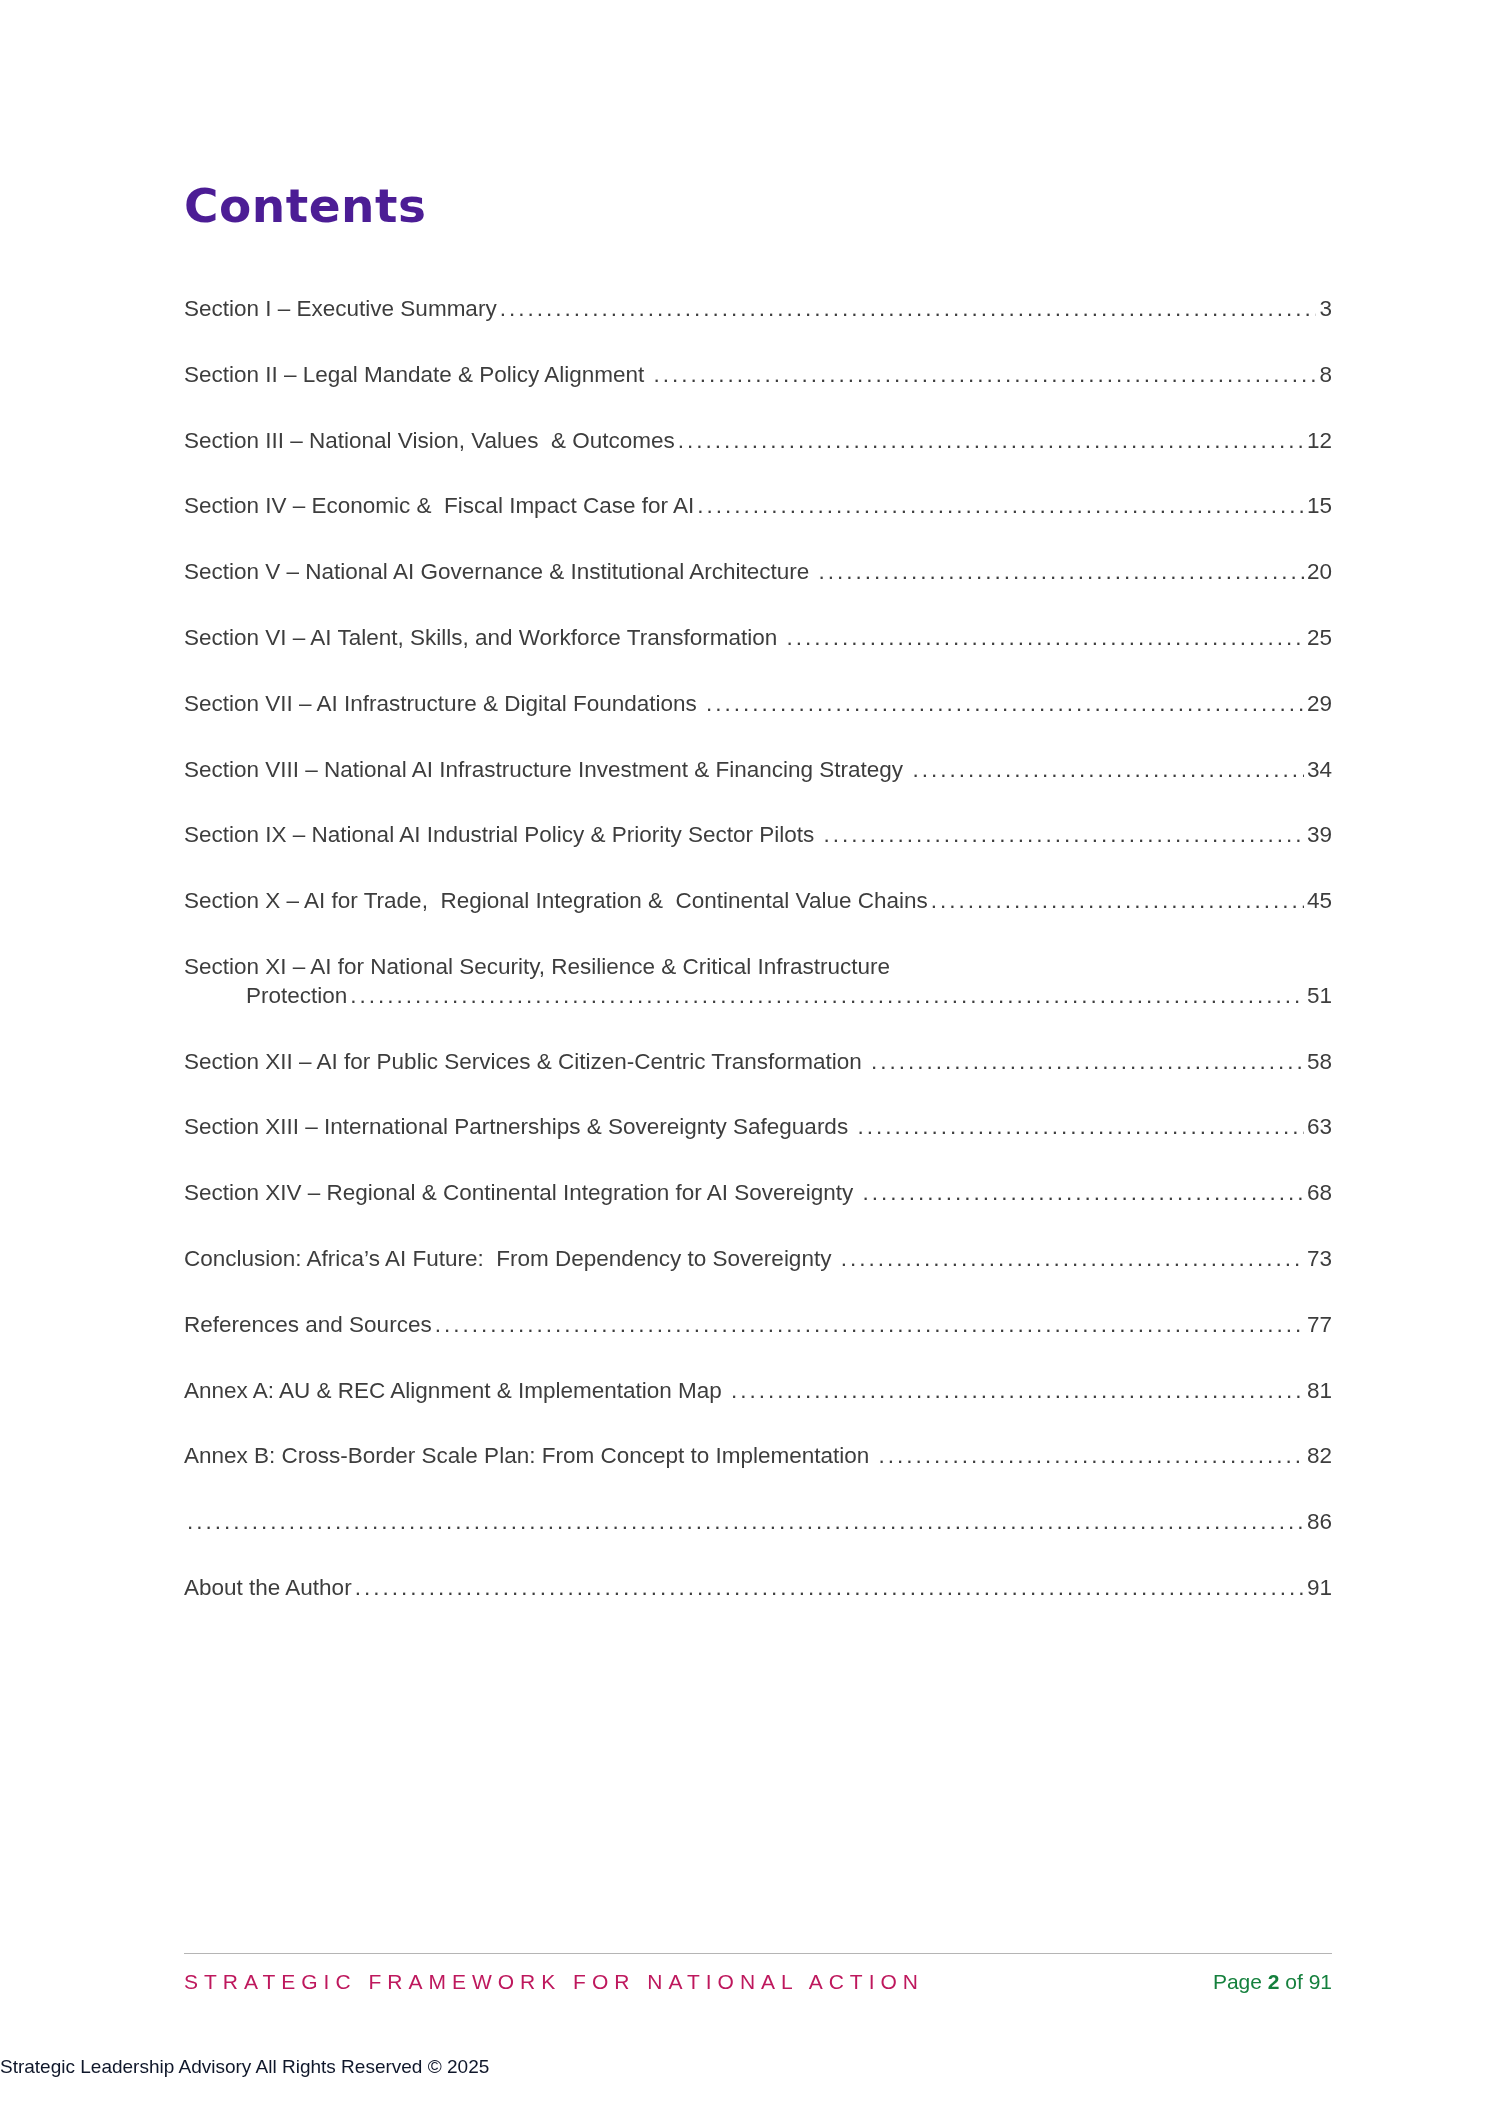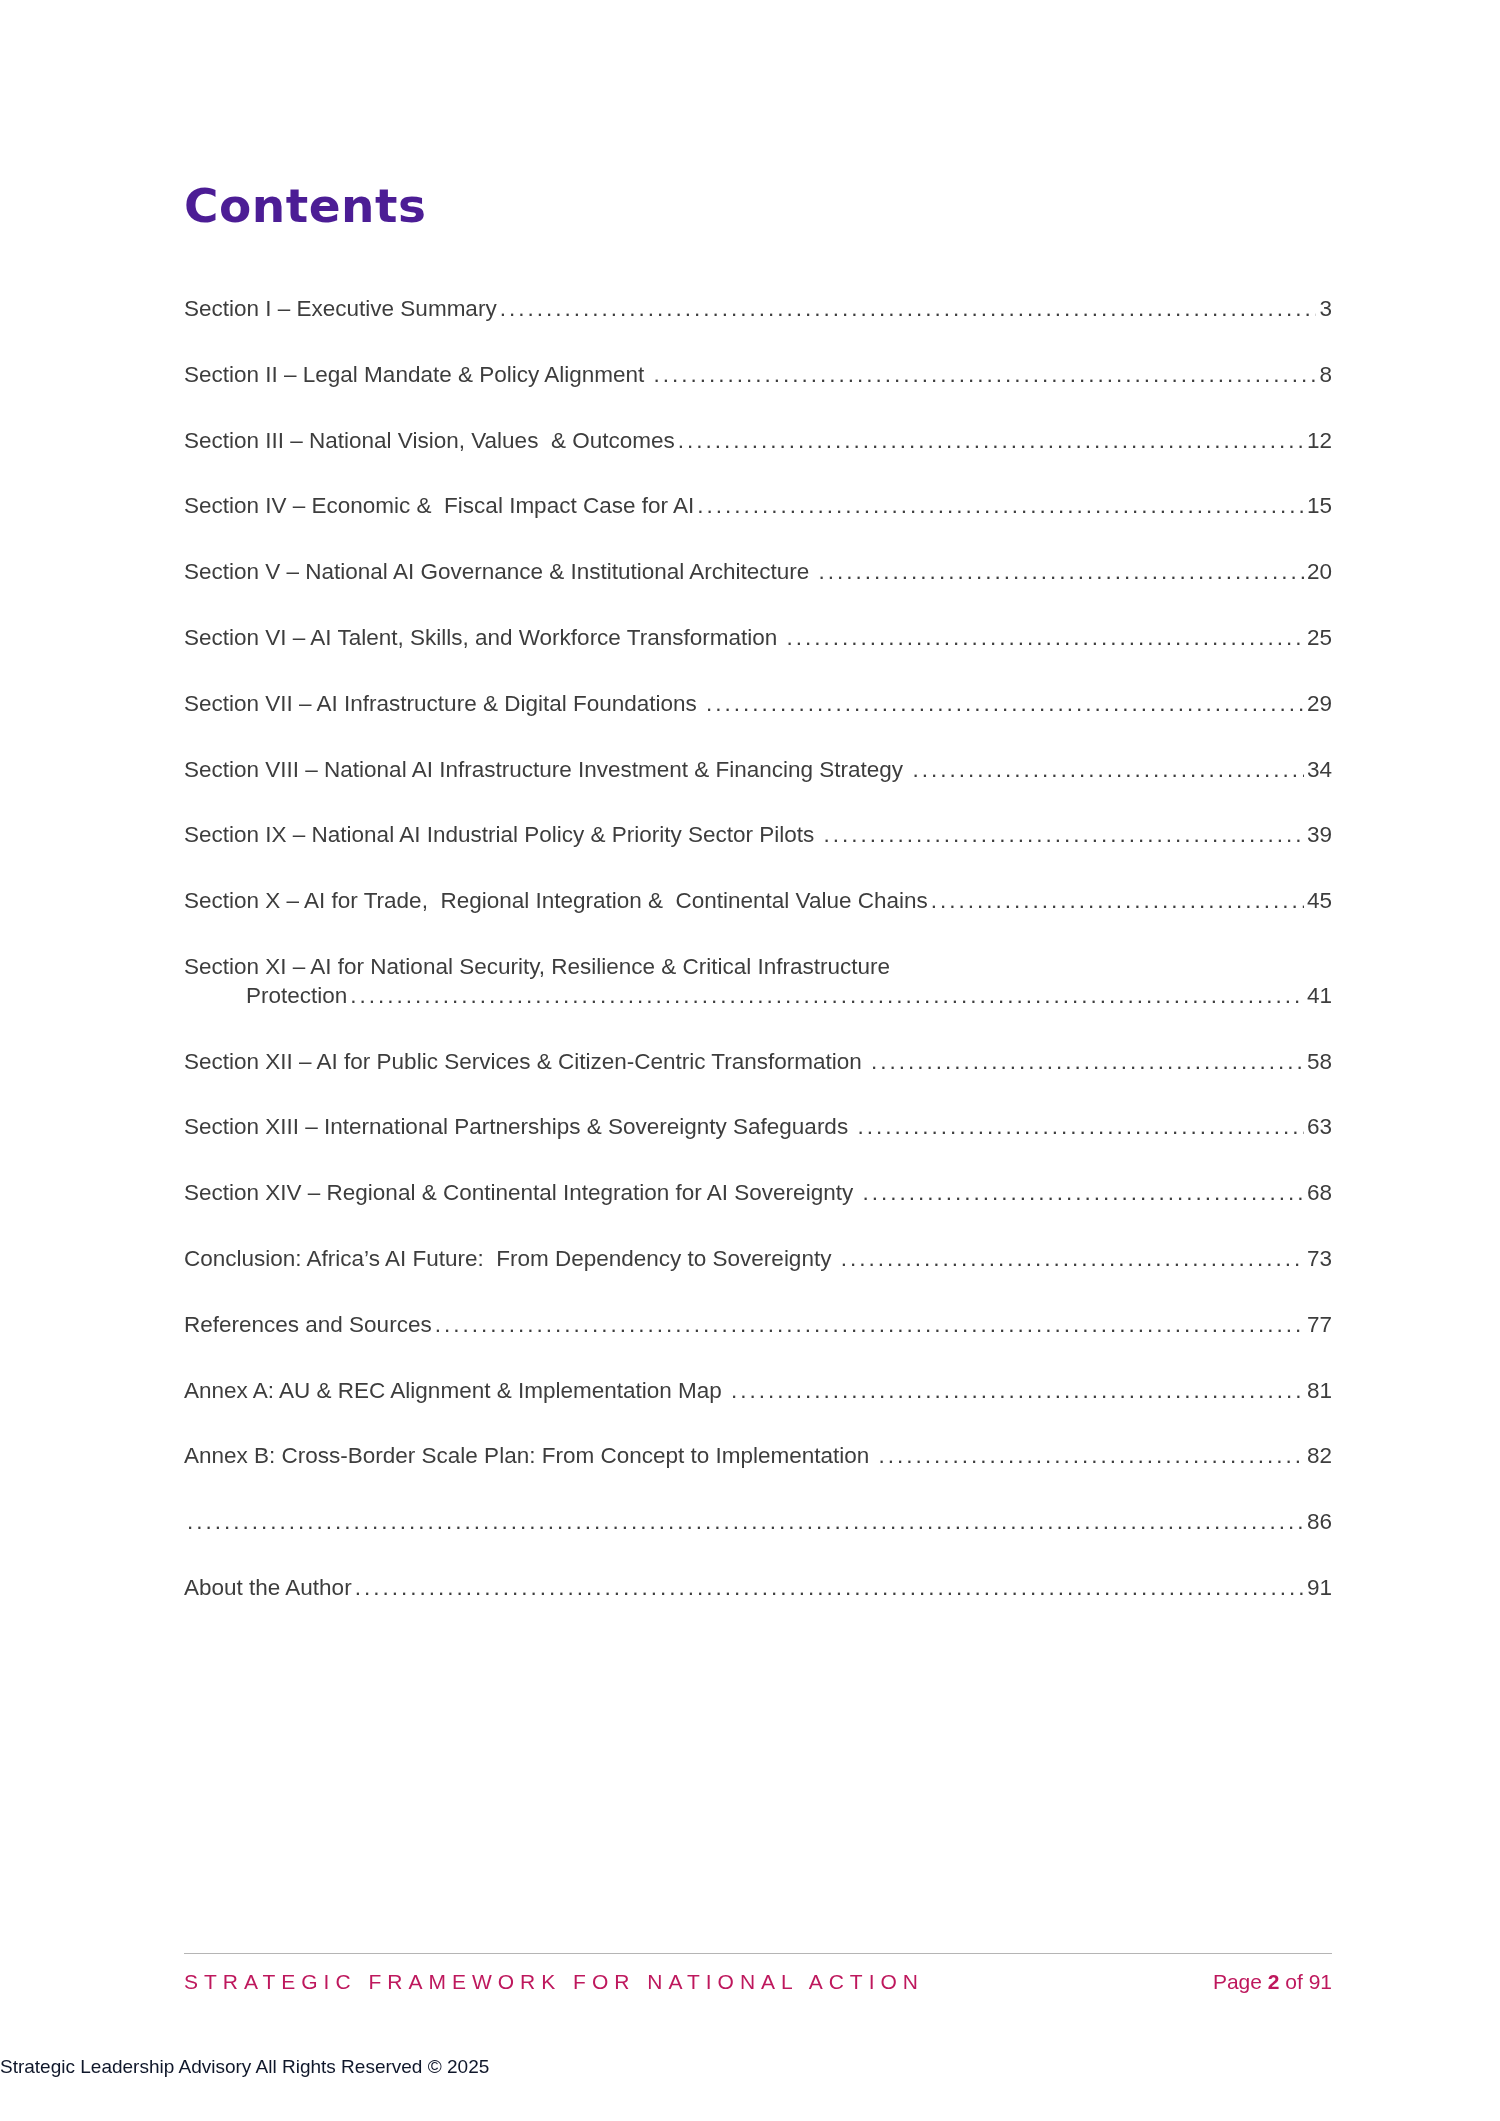--- a/index.html
+++ b/index.html
@@ -68,21 +68,21 @@
   }
 
   .footer-left {
     color: #be185d;
     font-size: 21px;
     letter-spacing: 6px;
     white-space: pre;
   }
 
   .footer-right {
-    color: #be185d;
+    color: #15803d;
     font-size: 21px;
     white-space: pre;
   }
   .footer-right .pg-num { font-weight: bold; }
 
   .copyright {
     position: absolute;
     left: 0;
     right: 0;
     top: 2056px;
@@ -170,21 +170,21 @@
             <span class="toc-page">45</span>
           </div>
         </div>
         <div class="toc-entry">
           <div class="toc-row">
             <span class="toc-label">Section XI – AI for National Security, Resilience &amp; Critical Infrastructure</span>
           </div>
           <div class="toc-row indent">
             <span class="toc-label">Protection</span>
             <span class="dots">....................................................................................................................................................................................................................................................................</span>
-            <span class="toc-page">41</span>
+            <span class="toc-page">51</span>
           </div>
         </div>
         <div class="toc-entry">
           <div class="toc-row">
             <span class="toc-label">Section XII – AI for Public Services &amp; Citizen-Centric Transformation </span>
             <span class="dots">....................................................................................................................................................................................................................................................................</span>
             <span class="toc-page">58</span>
           </div>
         </div>
         <div class="toc-entry">

